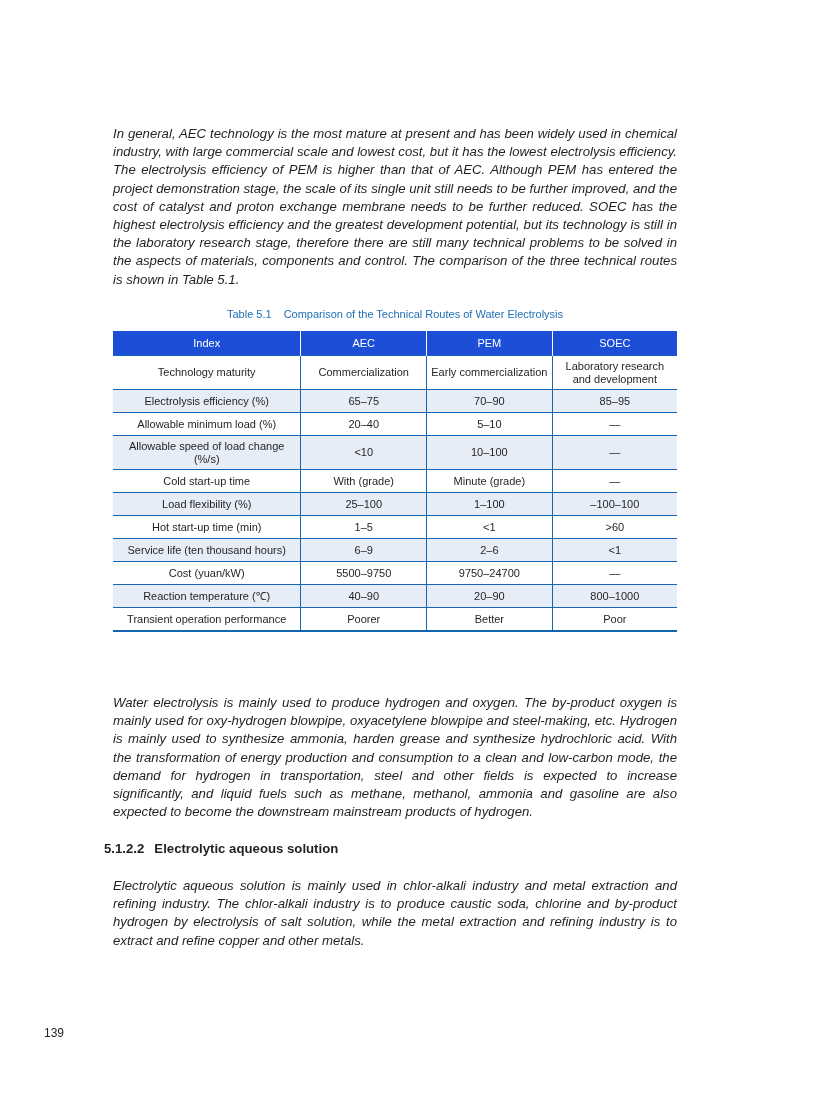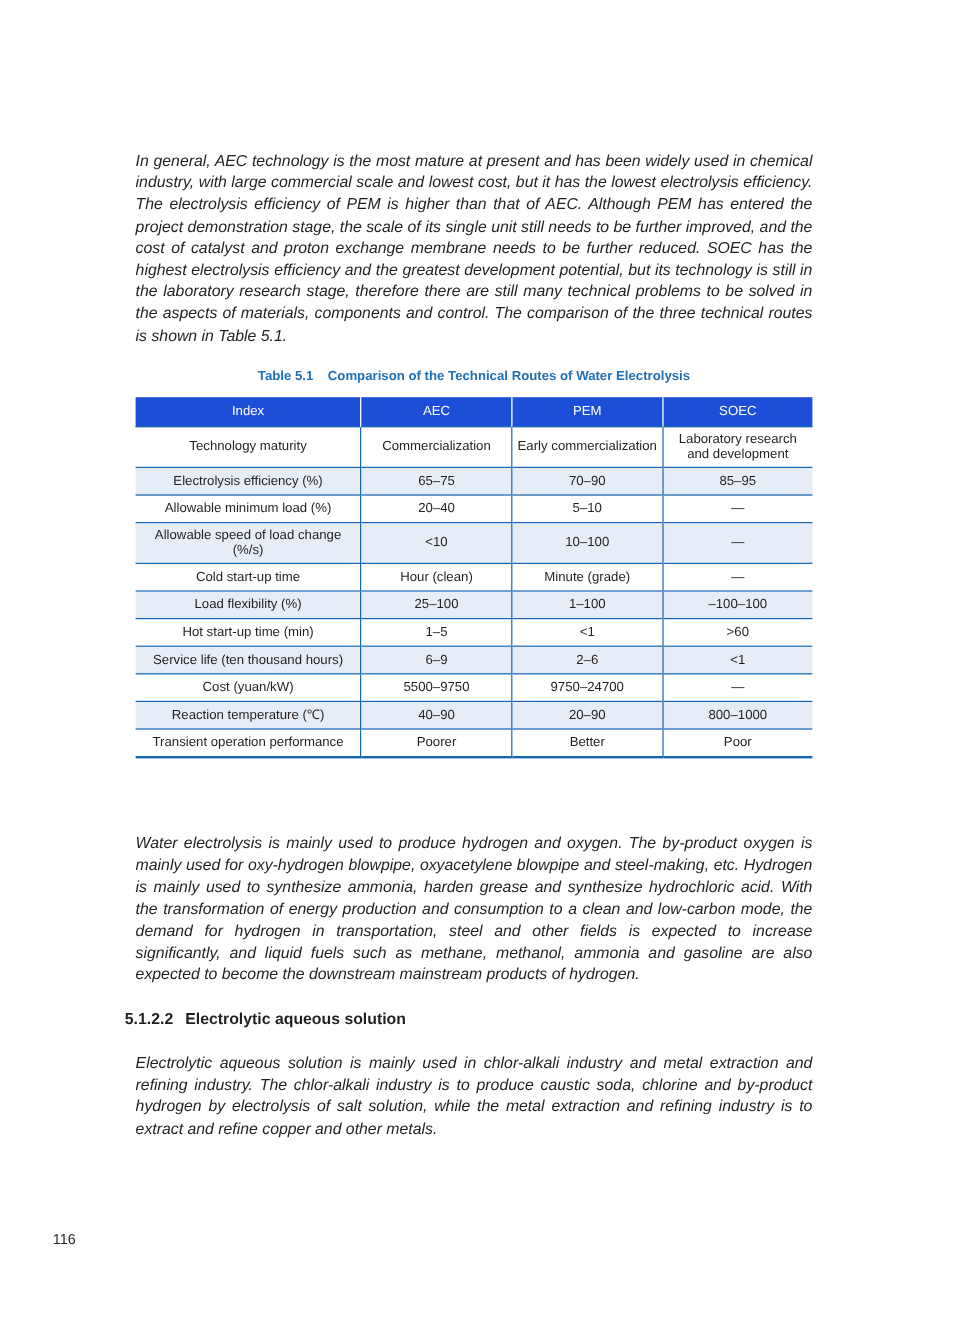--- a/index.html
+++ b/index.html
@@ -1,21 +1,21 @@
 <!DOCTYPE html>
 <html><head>
   <meta charset="utf-8">
   <style>
     html, body { margin: 0; padding: 0; background: #ffffff; }
     body { width: 816px; height: 1100px; position: relative; font-family: "Liberation Sans", sans-serif; color: #231f20; }
     .para { position: absolute; left: 113px; width: 564px; font-size: 13.2px; line-height: 18.2px; text-align: justify; margin: 0; font-style: italic; }
     #p1 { top: 125px; }
     #p2 { top: 694px; }
     #p3 { top: 877px; }
-    .caption { position: absolute; top: 308px; left: 113px; width: 564px; text-align: center; font-size: 11px; font-weight: bold; color: #1f6fb5; }
+    .caption { position: absolute; top: 308px; left: 113px; width: 564px; text-align: center; font-size: 11px; font-weight: normal; color: #1f6fb5; }
     .caption .num { margin-right: 12px; }
     table.t { position: absolute; top: 331px; left: 113px; width: 564px; border-collapse: collapse; font-size: 11px; color: #231f20; }
     table.t th { background: #1d4ed8; color: #ffffff; font-weight: normal; height: 24px; padding: 0; text-align: center; border-left: 1px solid #ffffff; font-size: 11px; }
     table.t th:first-child { border-left: none; }
     table.t td { text-align: center; padding: 0 4px; height: 22px; border-top: 1px solid #1466b3; border-left: 1px solid #1466b3; line-height: 13px; }
     table.t td:first-child { border-left: none; }
     table.t tr.tall td { height: 33px; }
     table.t tbody tr:nth-child(even) td { background: #e6edf7; }
     table.t tbody tr:last-child td { border-bottom: 2px solid #1466b3; }
     .c0 { width: 189px; } .c1 { width: 125px; } .c2 { width: 125px; } .c3 { width: 125px; }
@@ -61,21 +61,21 @@
       <td>—</td>
     </tr>
     <tr class="tall">
       <td>Allowable speed of load change (%/s)</td>
       <td>&lt;10</td>
       <td>10–100</td>
       <td>—</td>
     </tr>
     <tr>
       <td>Cold start-up time</td>
-      <td>Hour (clean)</td>
+      <td>With (grade)</td>
       <td>Minute (grade)</td>
       <td>—</td>
     </tr>
     <tr>
       <td>Load flexibility (%)</td>
       <td>25–100</td>
       <td>1–100</td>
       <td>–100–100</td>
     </tr>
     <tr>
@@ -112,13 +112,13 @@
 </table>
 
 <p id="p2" class="para">Water electrolysis is mainly used to produce hydrogen and oxygen. The by-product oxygen is mainly used for oxy-hydrogen blowpipe, oxyacetylene blowpipe and steel-making, etc. Hydrogen is mainly used to synthesize ammonia, harden grease and synthesize hydrochloric acid. With the transformation of energy production and consumption to a clean and low-carbon mode, the demand for hydrogen in transportation, steel and other fields is expected to increase significantly, and liquid fuels such as methane, methanol, ammonia and gasoline are also expected to become the downstream mainstream products of hydrogen.</p>
 
 <div class="heading">
   <span class="hnum">5.1.2.2</span><span>Electrolytic aqueous solution</span>
 </div>
 
 <p id="p3" class="para">Electrolytic aqueous solution is mainly used in chlor-alkali industry and metal extraction and refining industry. The chlor-alkali industry is to produce caustic soda, chlorine and by-product hydrogen by electrolysis of salt solution, while the metal extraction and refining industry is to extract and refine copper and other metals.</p>
 
-<div class="page-num">116</div>
+<div class="page-num">139</div>
 
 </body></html>

